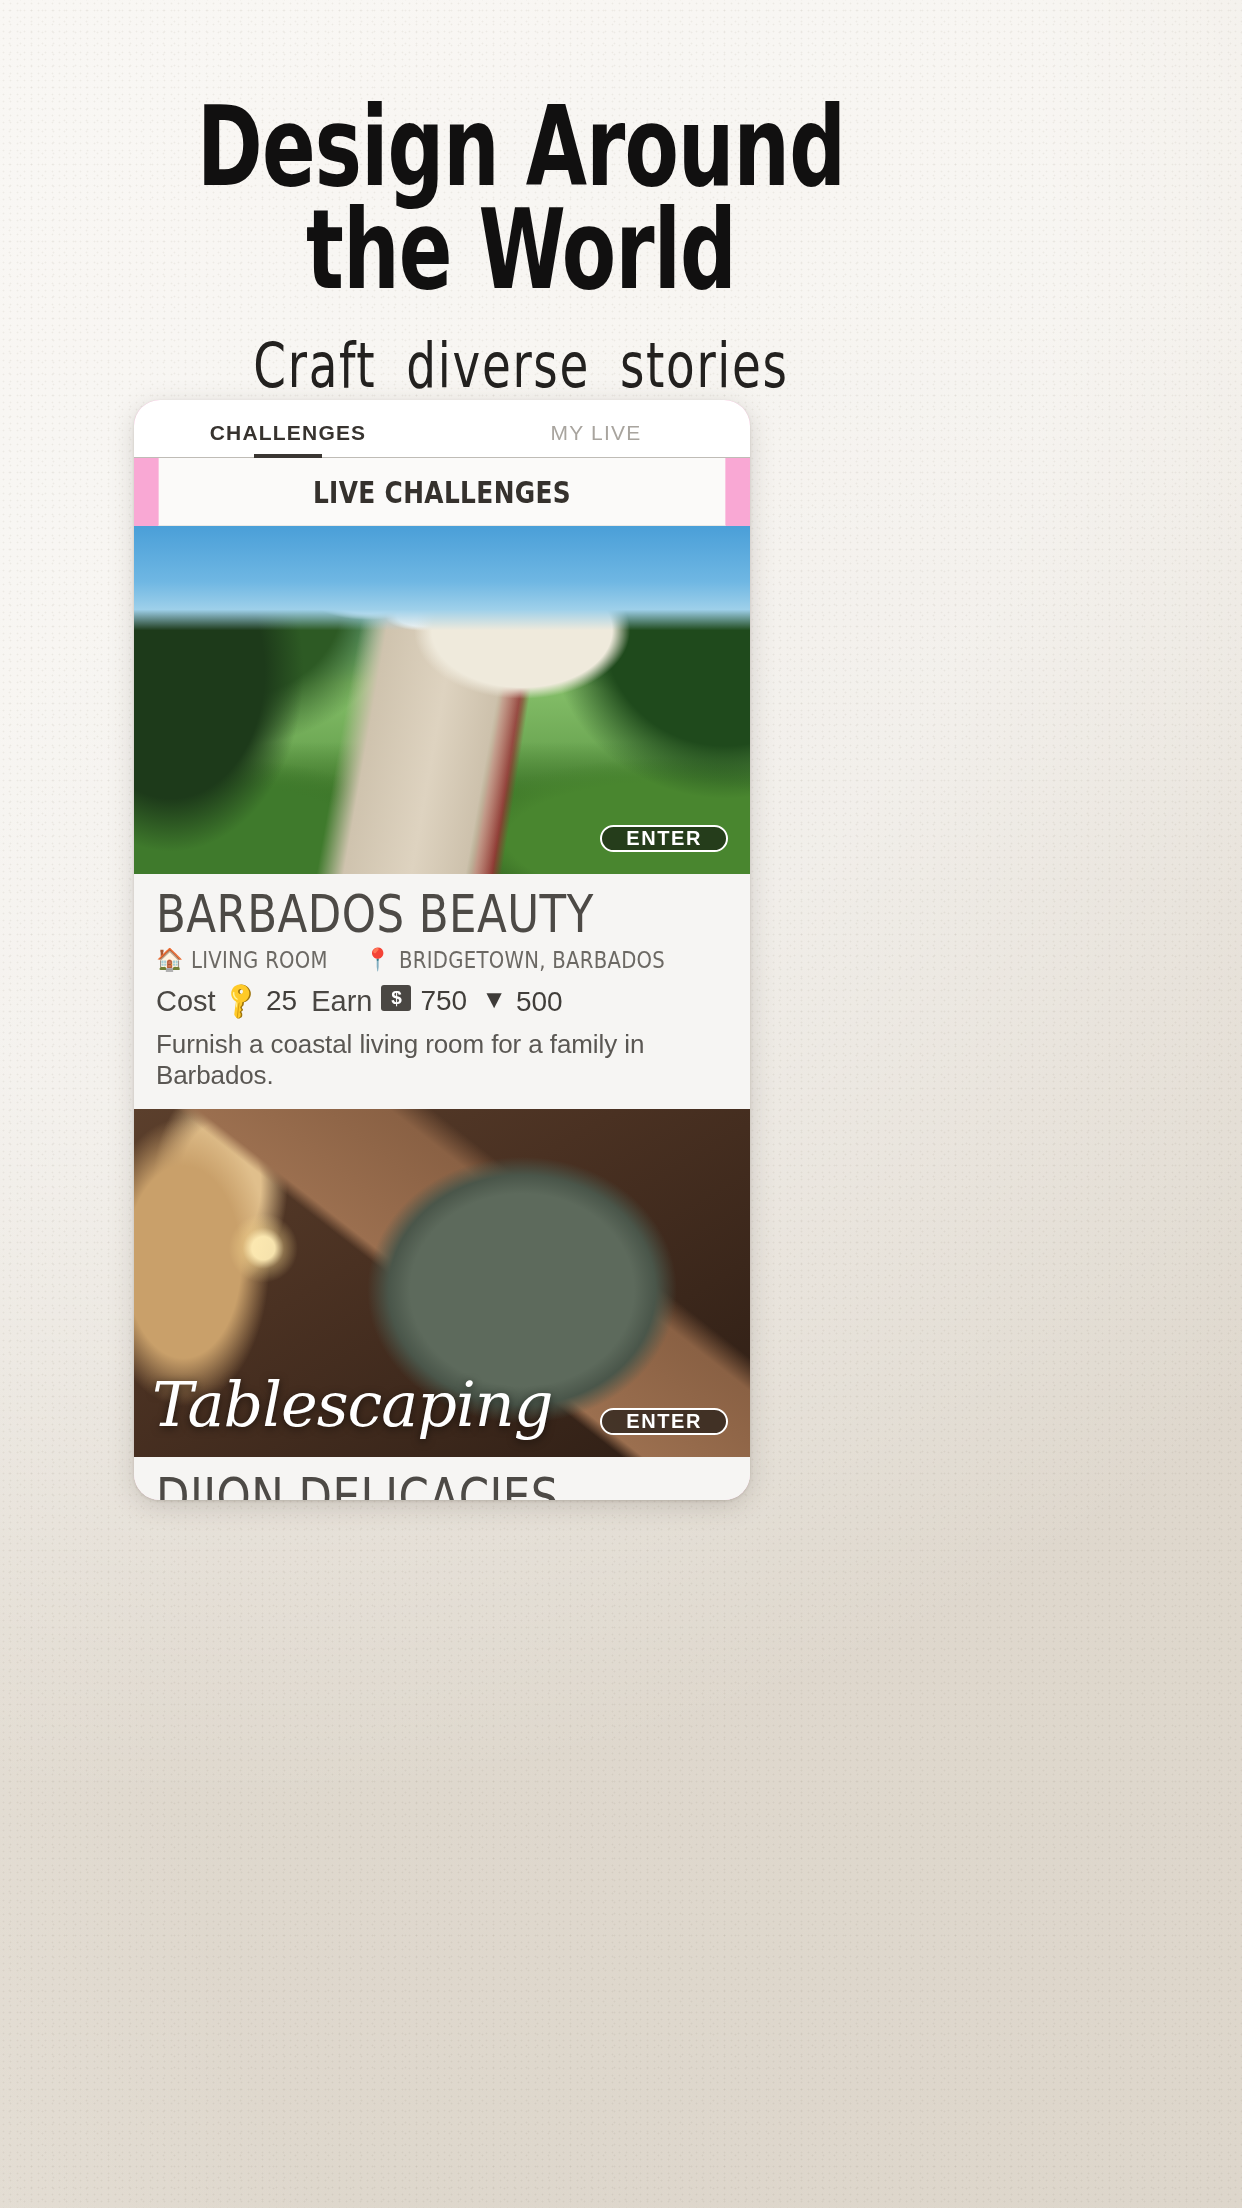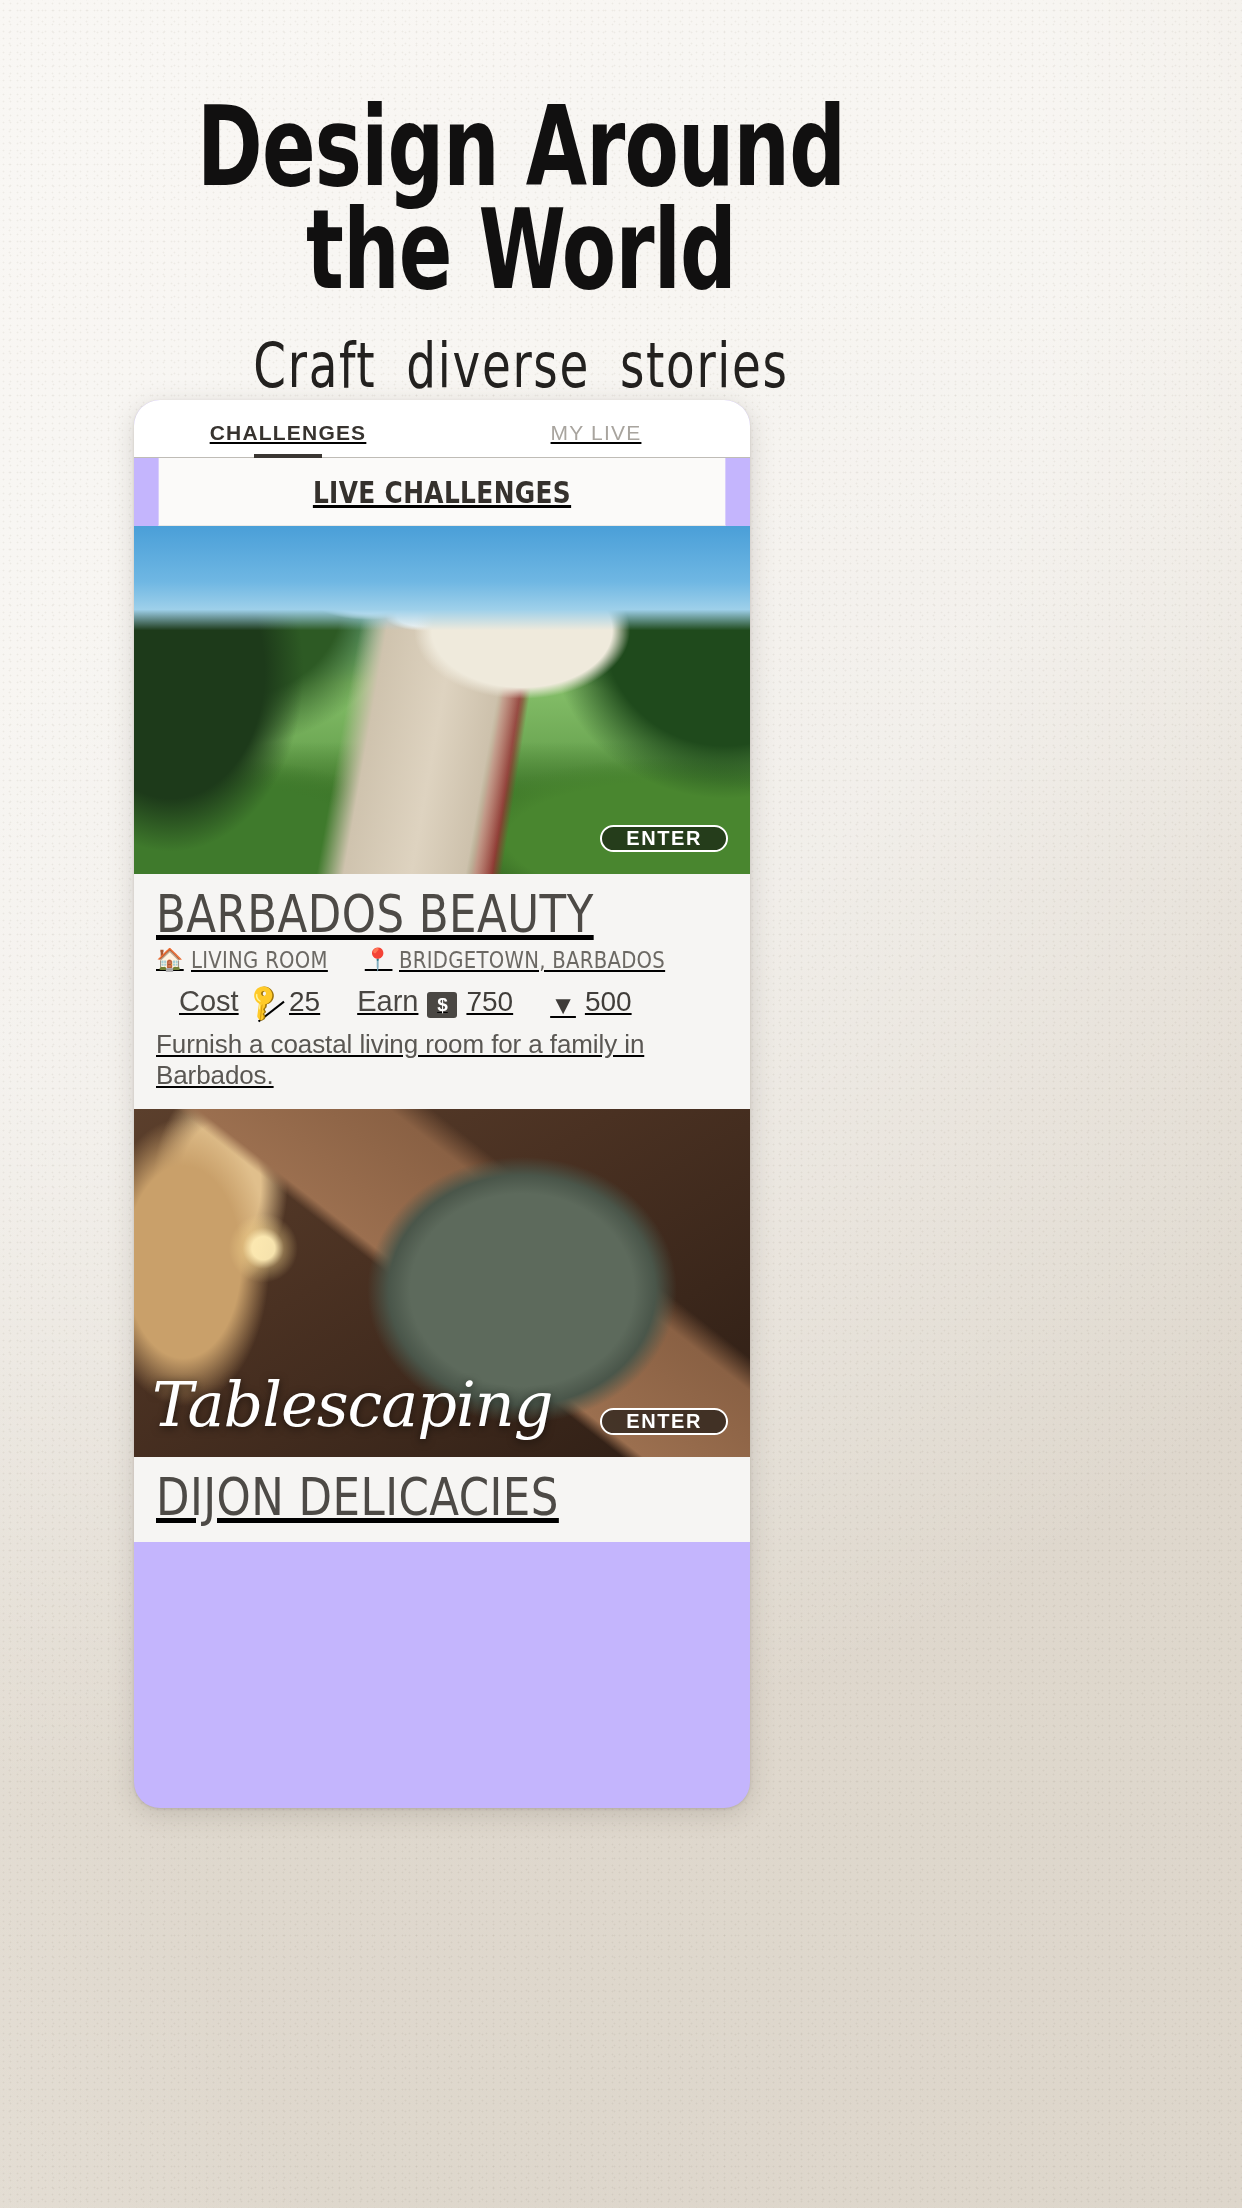--- a/index.html
+++ b/index.html
@@ -49,26 +49,25 @@
     color:#23211f;
     letter-spacing:2px;
     word-spacing:16px;
     transform:scaleX(.84);
   }
 
   
   #phone{
     position:absolute;
     left:134px; top:400px;
-    width:616px; height:1408px;
+    width:616px; height:1100px;
     border-radius:26px 26px 26px 26px;
-    background:#c4b5fd;
+    background:#f9a8d4;
     overflow:hidden;
     box-shadow:0 6px 26px rgba(82,72,58,.20), 0 1px 3px rgba(82,72,58,.18);
-    text-decoration:underline;
   }
 
   
   #tabbar{
     height:58px;
     display:flex;
     align-items:flex-end;
     background:#fff;
     border-bottom:1.5px solid #bfbcb6;
     position:relative;
@@ -208,21 +207,21 @@
 
   .stats-row{
     display:flex;
     align-items:center;
     gap:14px;
     margin-top:12px;
     font-size:30px;
     color:#4d4a46;
     font-family:"Liberation Sans",sans-serif;
   }
-  .stat{ display:flex; align-items:flex-end; gap:9px;margin-left:23px; }
+  .stat{ display:flex; align-items:flex-start; gap:9px; }
   .stat .label{ font-size:29px; color:#4a4743; }
   .stat .num{ font-size:28px; color:#413e3a; }
   .key-icon{ font-size:26px; transform:rotate(-38deg); display:inline-block; color:#4a4743; }
   .coin-badge{
     display:inline-flex; align-items:center; justify-content:center;
     width:30px; height:26px;
     background:#4a4743; color:#fff;
     font-size:19px; font-weight:700;
     border-radius:3px;
   }

